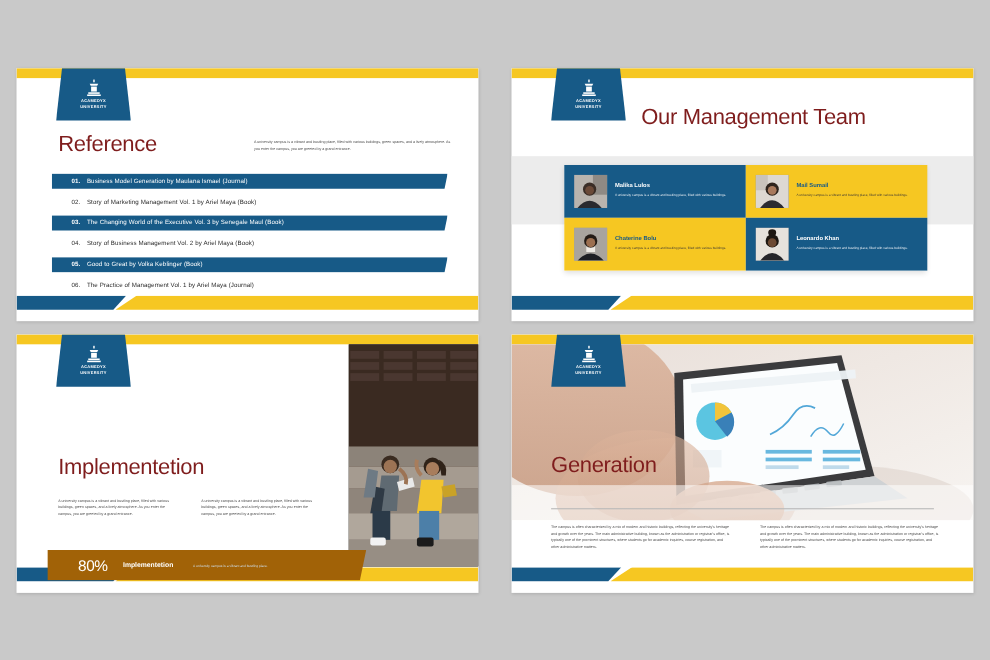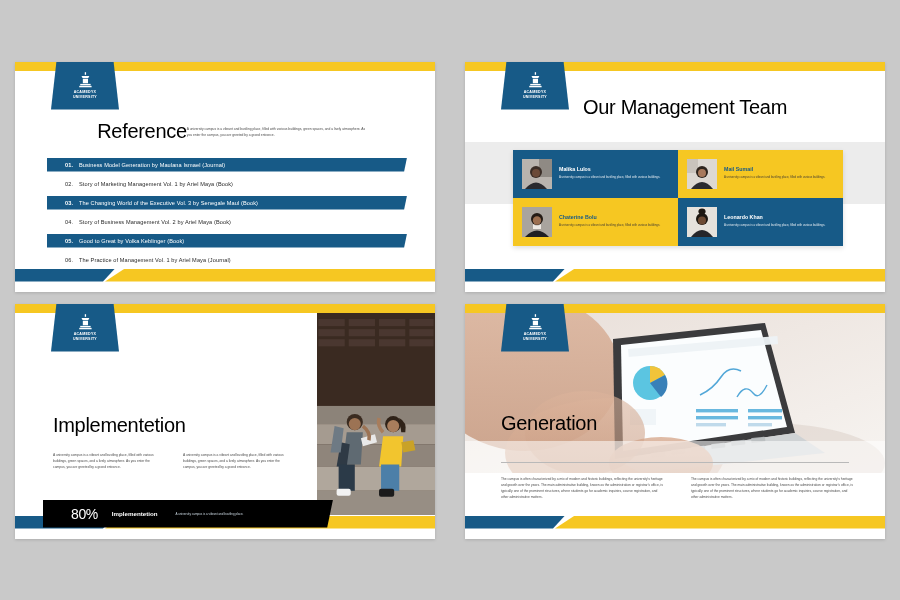--- a/index.html
+++ b/index.html
@@ -64,31 +64,31 @@
     clip-path:polygon(0 0, 100% 0, 88% 100%, 0 100%);
     z-index:2;
   }
   .bottom-accent .b-yellow {
     position:absolute; left:90px; top:0; right:0; height:100%;
     background:#f6c722;
     clip-path:polygon(6% 0, 100% 0, 100% 100%, 0 100%);
   }
 
   h1.title {
-    font-size:20px; font-weight:400; color:#000000;
+    font-size:20px; font-weight:400; color:#7f1d1d;
     letter-spacing:-.3px;
   }
   .para {
     font-size:3.3px; line-height:1.85; color:#4a4a4a;
   }
 
   
   .s1 .head-row {
     position:absolute; left:38px; right:24px; top:58px;
-    display:flex; align-items:flex-start; justify-content:center;
+    display:flex; align-items:flex-start; justify-content:space-between;
   }
   .s1 .head-row .para { width:180px; margin-top:6px; }
   .ref-list {
     position:absolute; left:32px; right:28px; top:96px;
     display:flex; flex-direction:column; gap:5px;
     list-style:none;
   }
   .ref-item {
     height:14px; display:flex; align-items:center;
     font-size:5.6px; letter-spacing:.1px;
@@ -134,21 +134,21 @@
   }
   .s3 .photo-right svg { width:100%; height:100%; display:block; }
   .s3 .title { position:absolute; left:38px; top:110px; }
   .s3 .cols {
     position:absolute; left:38px; top:148px; width:240px;
     display:flex; gap:22px;
   }
   .s3 .cols .para { width:108px; }
   .stat-bar {
     position:absolute; left:28px; top:196px; width:290px; height:28px;
-    background:#000000; display:flex; align-items:center;
+    background:#a16207; display:flex; align-items:center;
     clip-path:polygon(0 0,100% 0,98% 100%,0 100%);
     z-index:4;
   }
   .stat-bar .pct { color:#fff; font-size:14px; font-weight:400; margin-left:28px; letter-spacing:-.4px;}
   .stat-bar .lab { color:#fff; font-size:6.2px; font-weight:700; margin-left:14px; }
   .stat-bar .sub { color:#cfdce6; font-size:3px; margin-left:18px; }
 
   
   .s4 .hero {
     position:absolute; left:0; right:0; top:9px; height:160px; overflow:hidden;

